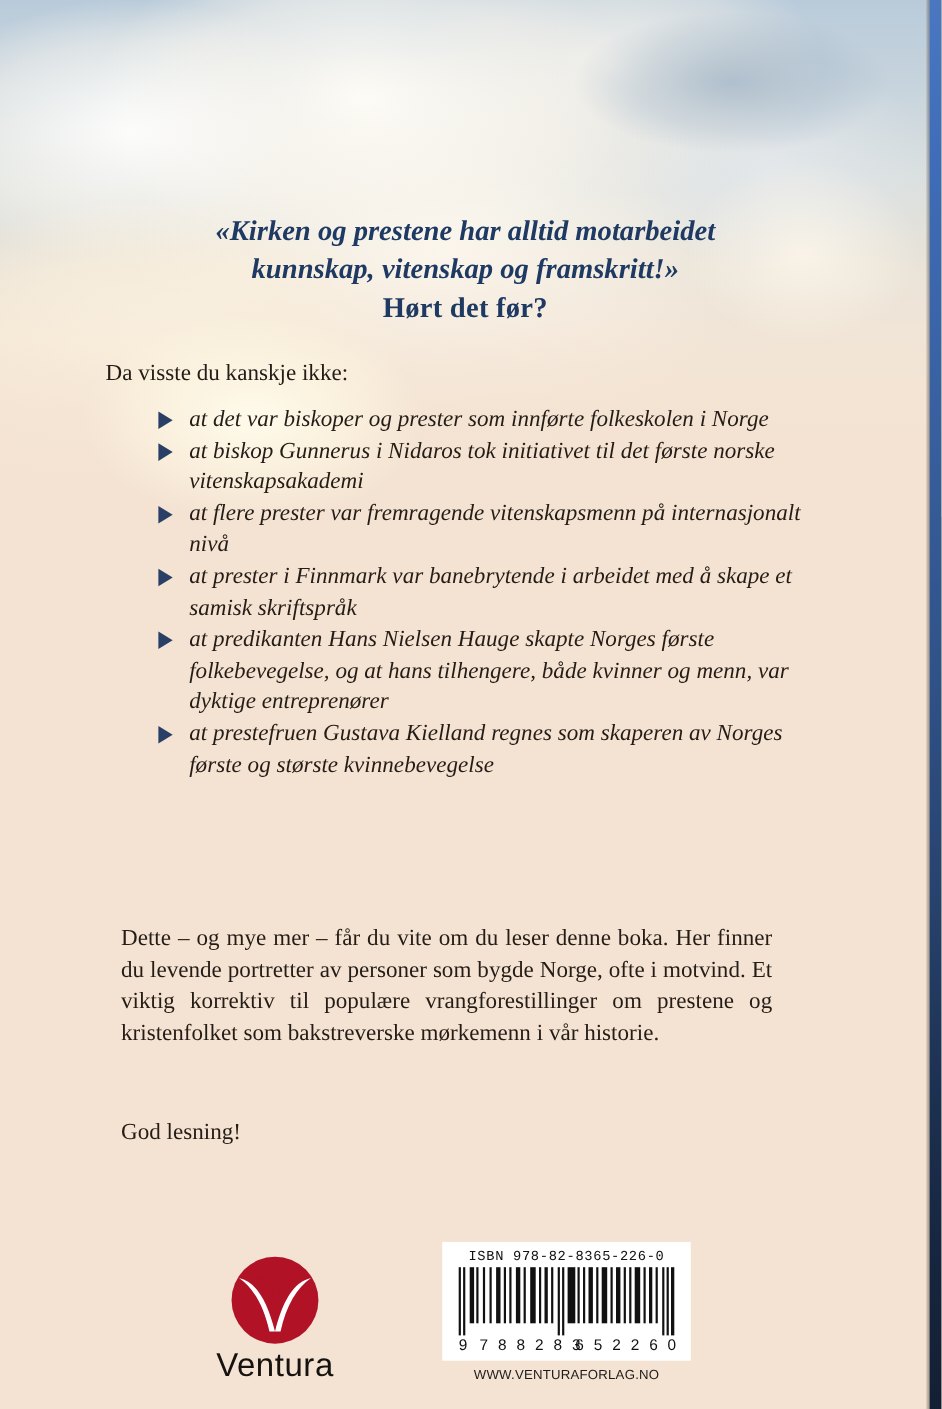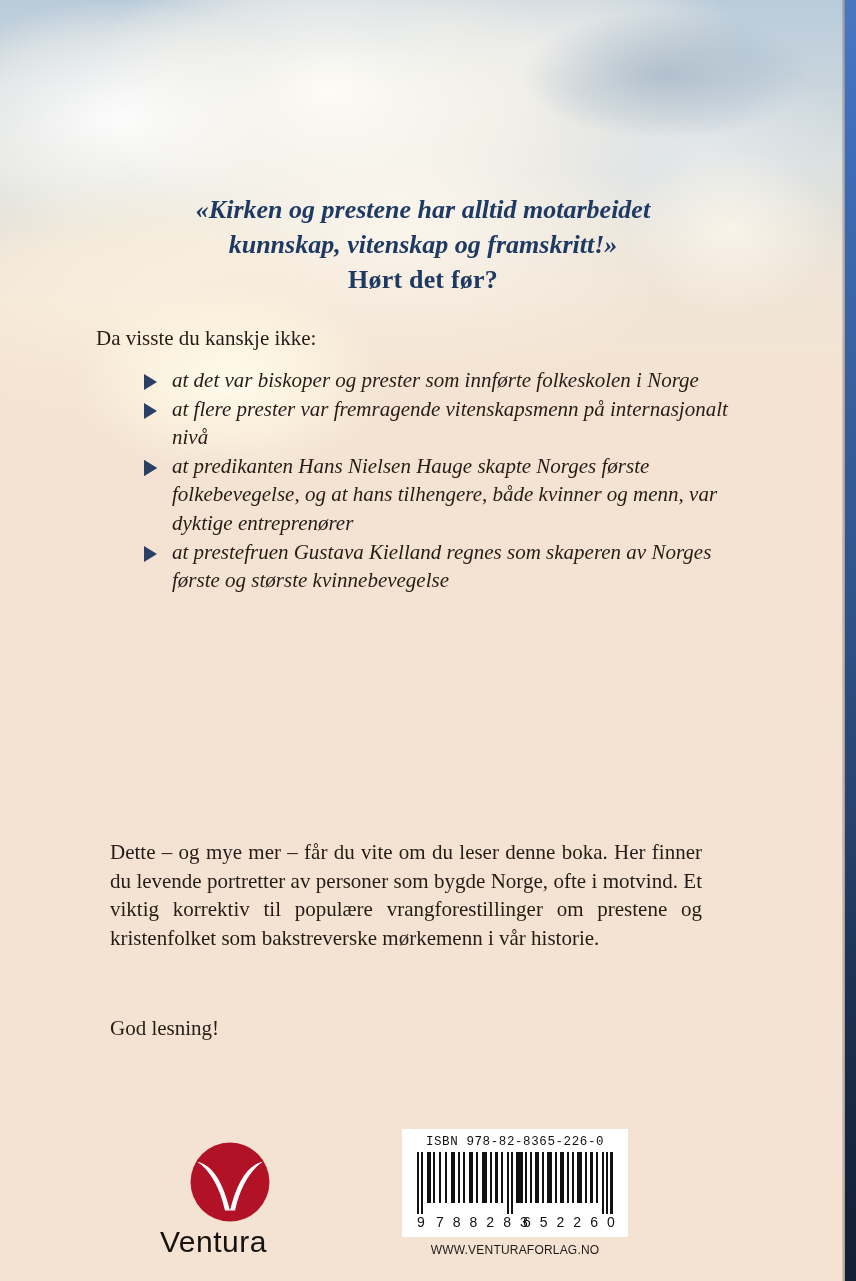--- a/index.html
+++ b/index.html
@@ -155,24 +155,24 @@
     top: 1015px;
     width: 500px;
     color: #241c16;
     font-size: 21px;
     line-height: 27px;
   }
 
   
   .logo-block {
     position: absolute;
-    left: 160px;
+    left: 180px;
     top: 1140px;
     width: 140px;
-    text-align: left;
+    text-align: center;
   }
   .logo-mark {
     width: 84px;
     height: 84px;
     margin: 0 auto;
     display: block;
   }
   .logo-word {
     margin-top: 2px;
     font-family: "Liberation Sans", "DejaVu Sans", sans-serif;
@@ -259,24 +259,29 @@
 
     <div class="intro">Da visste du kanskje ikke:</div>
 
     <ul class="bullets">
       <li>
         <span class="bullet-marker"></span>
         <span>at det var biskoper og prester som innførte folke­skolen i Norge</span>
       </li>
       <li>
         <span class="bullet-marker"></span>
+        <span>at biskop Gunnerus i Nidaros tok initiativet til det første norske vitenskapsakademi</span>
+      </li>
+      <li>
+        <span class="bullet-marker"></span>
         <span>at flere prester var fremragende vitenskapsmenn på internasjonalt nivå</span>
       </li>
       <li>
         <span class="bullet-marker"></span>
+        <span>at prester i Finnmark var banebrytende i arbeidet med å skape et samisk skriftspråk</span>
       </li>
       <li>
         <span class="bullet-marker"></span>
         <span>at predikanten Hans Nielsen Hauge skapte Norges første folkebevegelse, og at hans tilhengere, både kvinner og menn, var dyktige entreprenører</span>
       </li>
       <li>
         <span class="bullet-marker"></span>
         <span>at prestefruen Gustava Kielland regnes som skaperen av Norges første og største kvinnebevegelse</span>
       </li>
     </ul>

